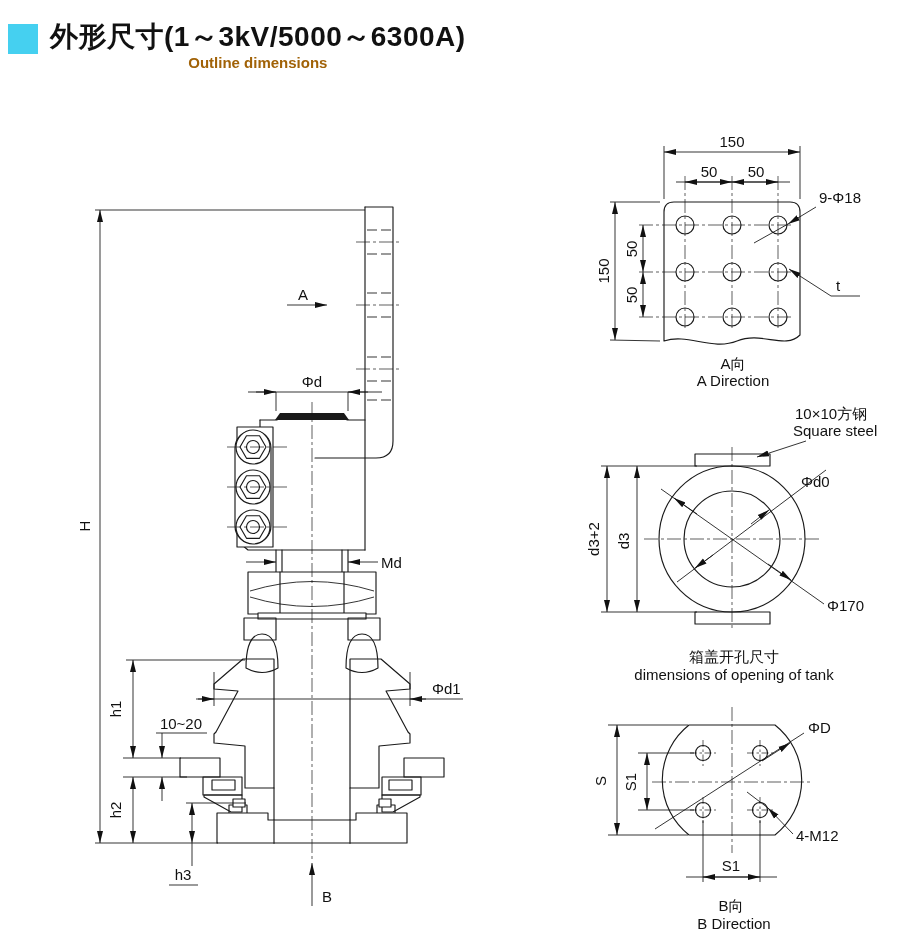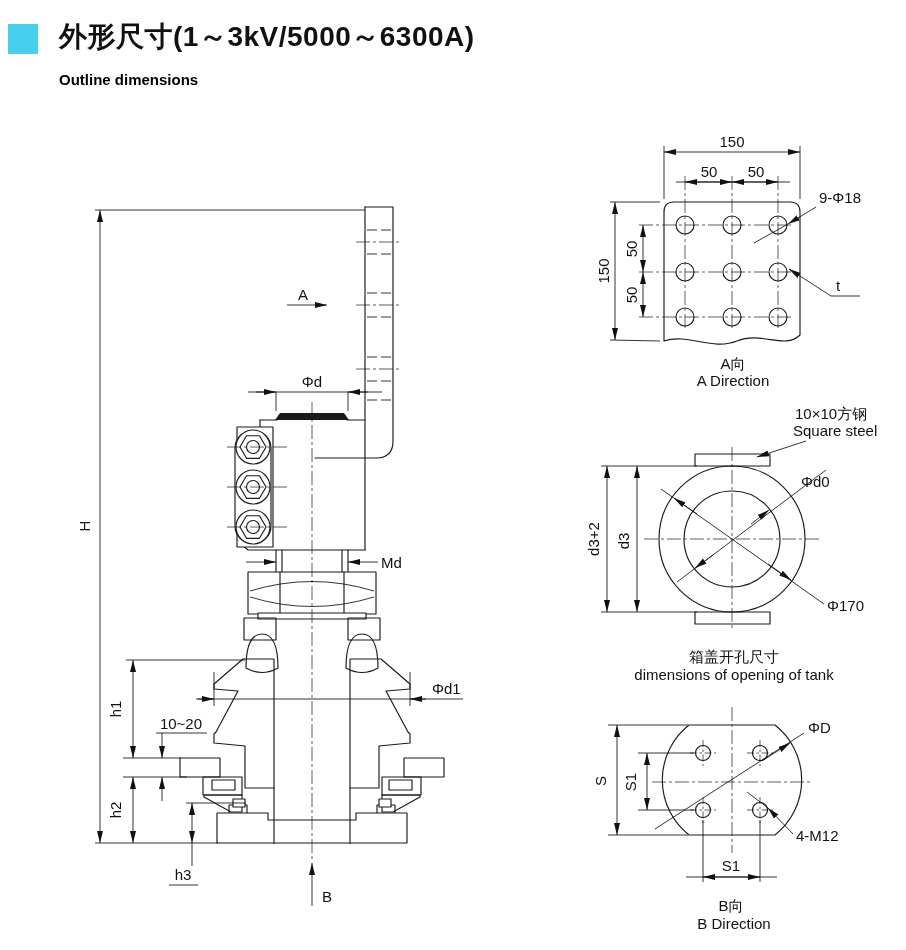--- a/index.html
+++ b/index.html
@@ -1,20 +1,20 @@
 <!DOCTYPE html>
 <html><head>
 <meta charset="utf-8">
 <style>
   html,body{margin:0;padding:0;background:#ffffff;width:906px;height:950px;overflow:hidden;}
   body{position:relative;font-family:"Liberation Sans",sans-serif;}
-  .header{position:absolute;top:22px;left:8px;display:flex;gap:21px;align-items:flex-start;}
+  .header{position:absolute;top:22px;left:8px;display:flex;gap:12px;align-items:flex-start;}
   .sq{width:30px;height:30px;background:#45d0f0;flex:0 0 auto;margin-top:2px;}
   .header h1{margin:0;font-size:28px;font-weight:bold;color:#111;letter-spacing:0.5px;line-height:1.05;}
-  .header .sub{margin-top:20px;font-size:15px;font-weight:bold;color:#000000;}
+  .header .sub{margin-top:3px;font-size:15px;font-weight:bold;color:#a16207;text-align:center;}
   svg{position:absolute;top:0;left:0;}
   .obj{stroke:#1a1a1a;stroke-width:1.15;fill:none;stroke-linejoin:round;stroke-linecap:round;}
   .objf{stroke:#1a1a1a;stroke-width:1.15;fill:#ffffff;stroke-linejoin:round;}
   .thin{stroke:#111111;stroke-width:0.85;fill:none;}
   .cl{stroke:#1a1a1a;stroke-width:0.7;fill:none;stroke-dasharray:14 3 3 3;}
   .clh{stroke:#1a1a1a;stroke-width:0.7;fill:none;stroke-dasharray:7 2.5 2.5 2.5;}
   text{fill:#111;font-size:15px;font-family:"Liberation Sans",sans-serif;}
   .dark{fill:#1a1a1a;stroke:none;}
 </style>
 </head>

